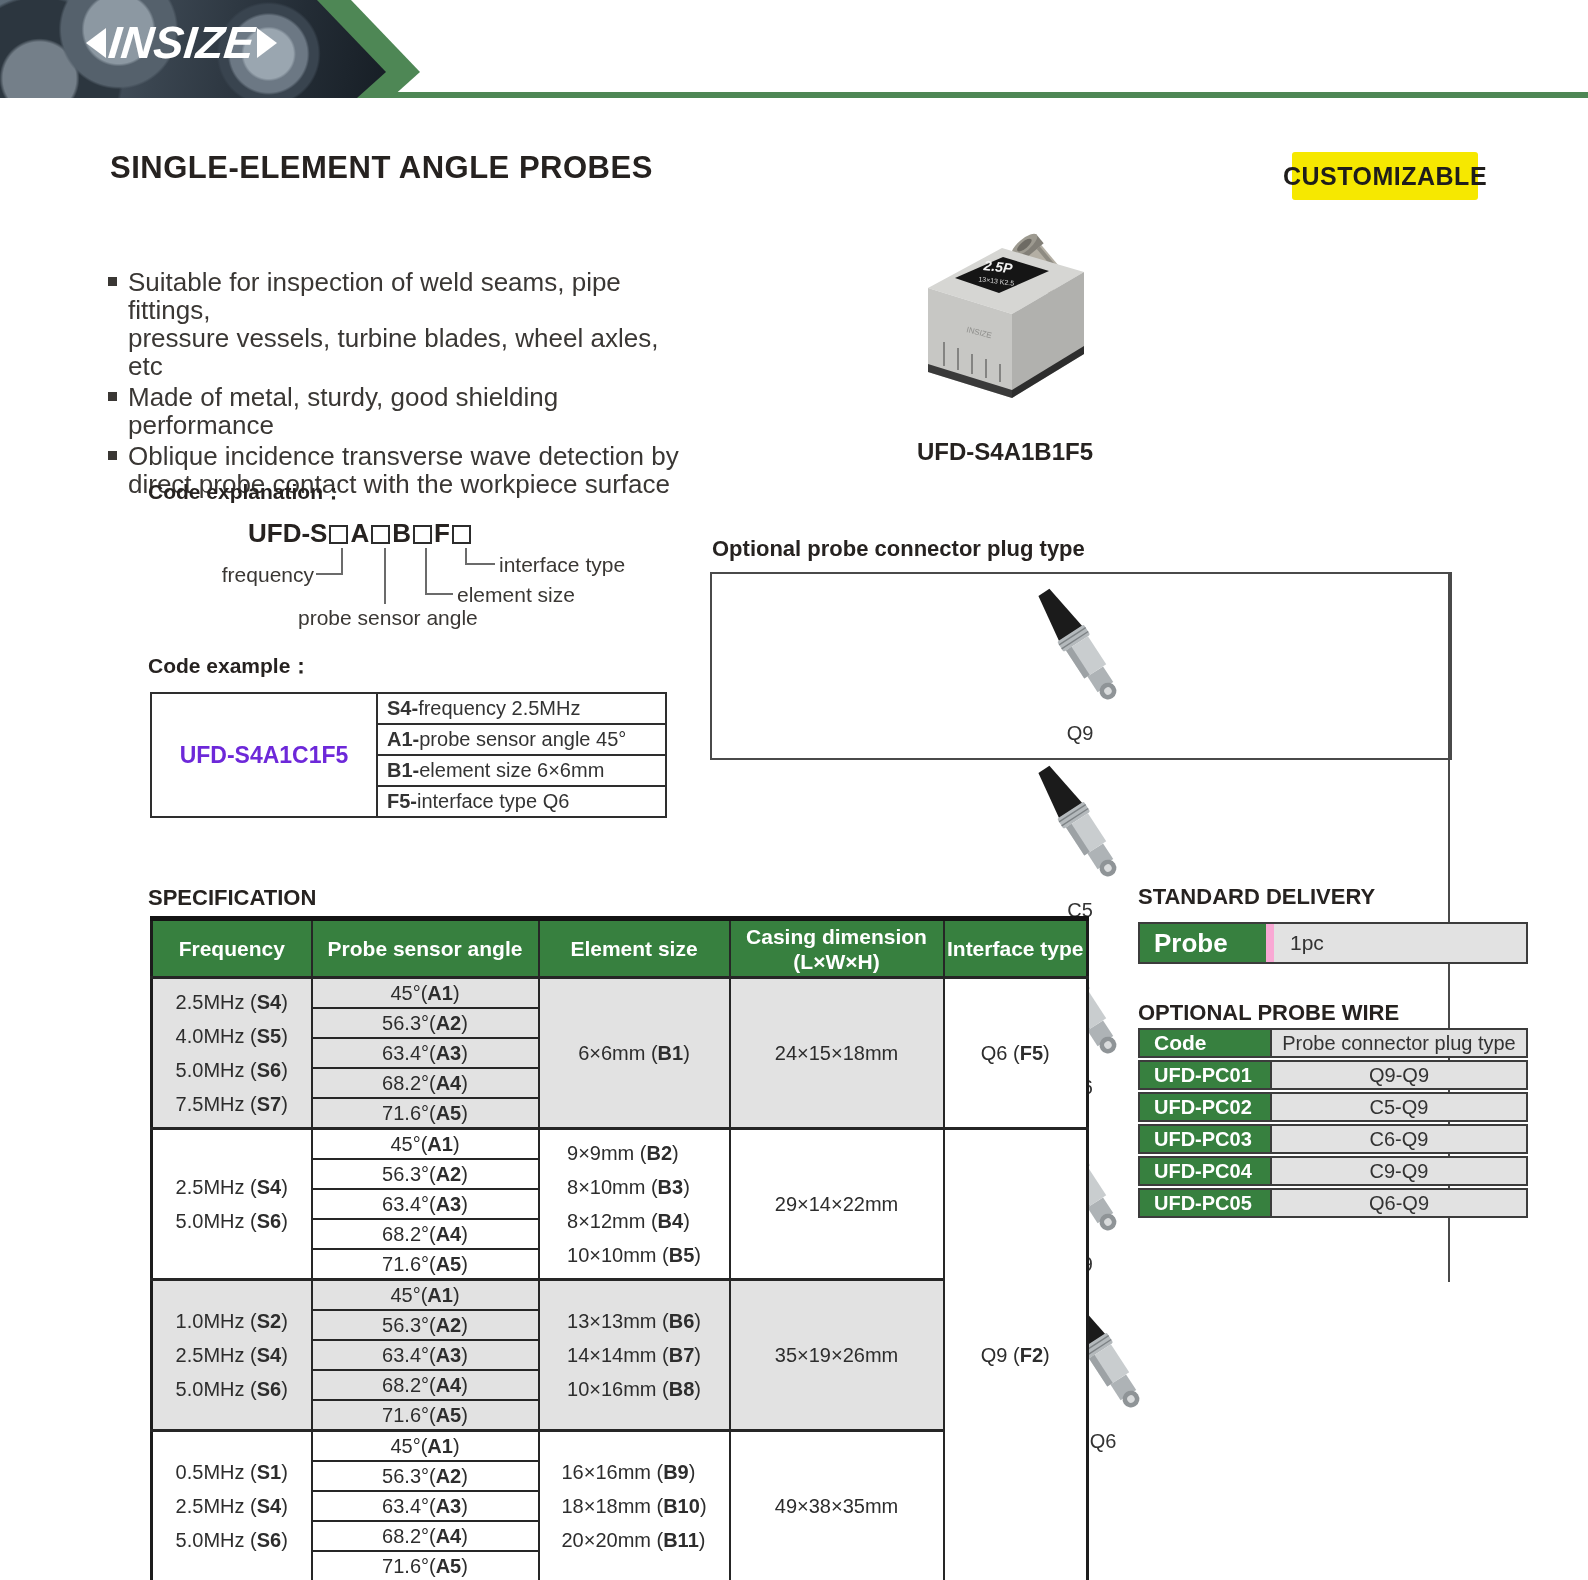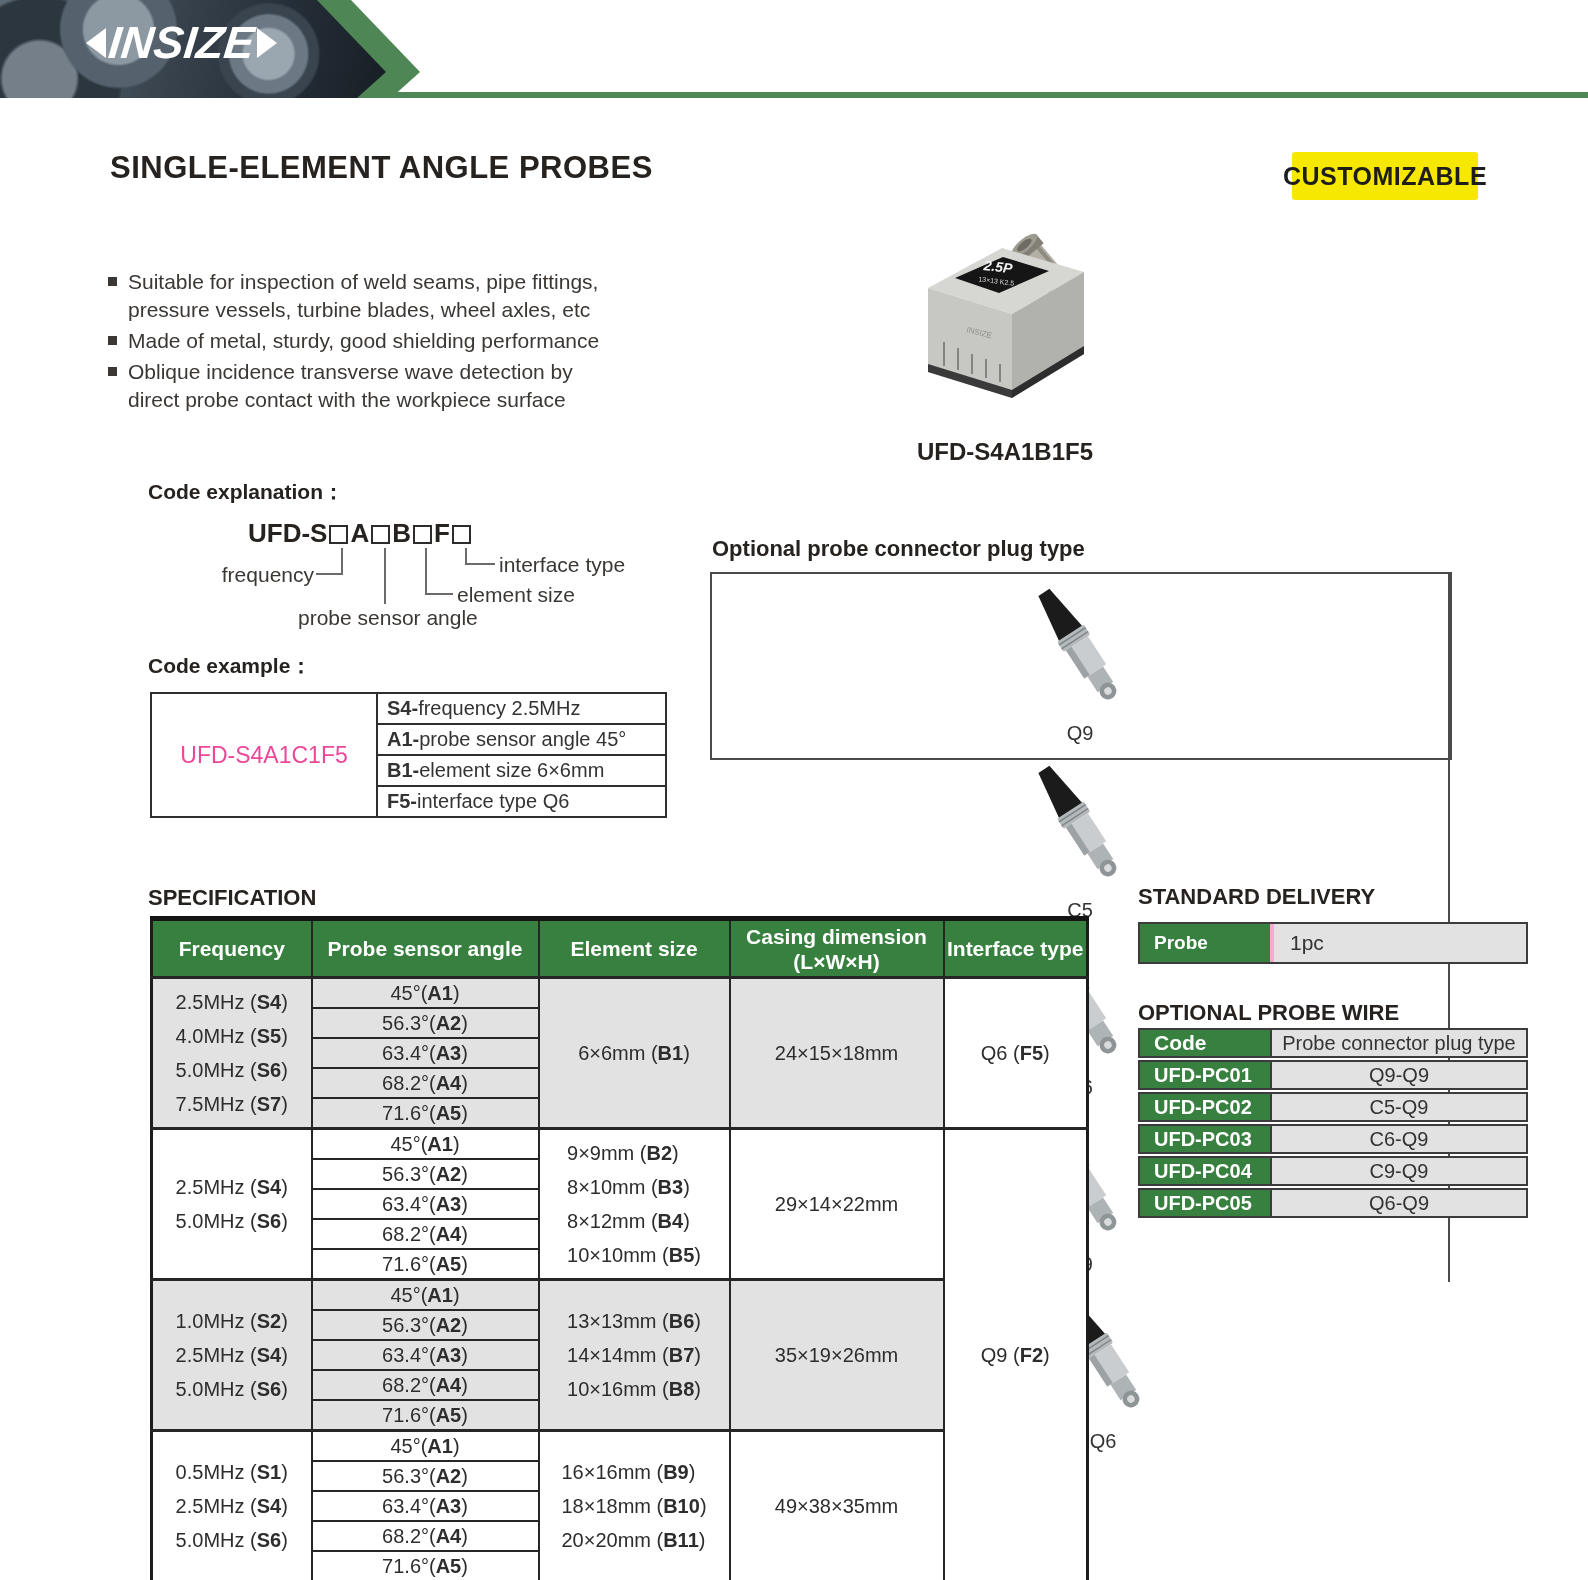--- a/index.html
+++ b/index.html
@@ -24,38 +24,38 @@
 
   
   .title{position:absolute;left:110px;top:150px;font-size:31px;font-weight:bold;color:#262220;letter-spacing:.5px;}
   .badge{position:absolute;left:1292px;top:152px;width:186px;height:48px;background:#f6e800;border-radius:3px;
          display:flex;align-items:center;justify-content:center;font-size:25px;font-weight:bold;color:#1f1d1b;letter-spacing:.5px;}
 
   
   .features{position:absolute;left:108px;top:268px;width:580px;}
   .feat{display:flex;margin-bottom:3px;}
   .feat .sq{width:9px;height:9px;background:#3a3734;margin:9px 11px 0 0;flex:none;}
-  .feat .txt{font-size:21px;line-height:28px;color:#3a3734;white-space:pre-line;}
+  .feat .txt{font-size:26px;line-height:28px;color:#3a3734;white-space:pre-line;}
 
   
   .prod-svg{position:absolute;left:900px;top:226px;}
   .prod-caption{position:absolute;left:880px;top:438px;width:250px;text-align:center;font-size:24px;font-weight:bold;color:#262220;}
 
   
   .sec-h{position:absolute;font-size:21px;font-weight:bold;color:#262220;}
   .diagram{position:absolute;left:148px;top:512px;width:500px;height:130px;}
   .code-line{position:absolute;left:100px;top:6px;font-size:26px;font-weight:bold;color:#262220;white-space:nowrap;}
   .code-line .box{display:inline-block;width:15px;height:15px;border:2.5px solid #2c2c2c;margin:0 2px;transform:translateY(2px);}
   .dline{position:absolute;background:#6b6b6b;}
   .dlabel{position:absolute;font-size:21px;color:#3a3734;white-space:nowrap;}
 
   
   .code-ex-table{position:absolute;left:150px;top:692px;border-collapse:collapse;table-layout:fixed;}
   .code-ex-table td{border:2px solid #2e2e2e;height:29px;padding:0;}
-  .code-ex-table td.codecell{width:224px;text-align:center;font-size:23px;font-weight:normal;color:#ec4899;}
+  .code-ex-table td.codecell{width:224px;text-align:center;font-size:23px;font-weight:bold;color:#6d28d9;}
   .code-ex-table td.desccell{width:278px;font-size:20px;padding-left:9px;color:#333;}
 
   
   .conn-table{position:absolute;left:710px;top:572px;width:742px;height:188px;border:2px solid #4a4a4a;display:flex;box-sizing:border-box;flex-direction:column;}
   .conn-cell{flex:1;border-right:2px solid #4a4a4a;display:flex;flex-direction:column;align-items:center;justify-content:space-between;padding:4px 0 6px 0;}
   .conn-cell:last-child{border-right:none;padding-left:44px;}
   .conn-label{font-size:20px;color:#333;}
 
   
   .spec-table{position:absolute;left:150px;top:916px;border-collapse:collapse;table-layout:fixed;width:936px;
@@ -63,21 +63,21 @@
   .spec-table th{background:#37803f;color:#fff;font-size:21px;font-weight:bold;border:2px solid #262626;
                  height:55px;padding:0;white-space:pre-line;line-height:25px;}
   .spec-table td{border:2px solid #262626;height:28px;padding:0;text-align:center;font-size:20px;color:#2d2d2d;line-height:26px;}
   .spec-table tr.group-start td{border-top-width:3px;}
   .spec-table td.shaded{background:#e2e2e2;}
   .spec-table td .blk{display:inline-block;text-align:left;white-space:pre-line;line-height:34px;}
   .spec-table td.iface{background:#fff;}
 
   
   .sd-table{position:absolute;left:1138px;top:922px;width:390px;height:42px;display:flex;border:2px solid #3c3c3c;box-sizing:border-box;}
-  .sd-label{width:134px;background:#37803f;color:#fff;font-weight:bold;font-size:19px;display:flex;align-items:center;padding-left:14px;box-sizing:border-box;border-right:4px solid #f9a8d4;}
+  .sd-label{width:134px;background:#37803f;color:#fff;font-weight:bold;font-size:26px;display:flex;align-items:center;padding-left:14px;box-sizing:border-box;border-right:8px solid #f9a8d4;}
   .sd-value{flex:1;background:#e2e2e2;font-size:21px;color:#333;display:flex;align-items:center;padding-left:16px;}
 
   .opw-table{position:absolute;left:1138px;top:1028px;width:390px;}
   .opw-row{display:flex;margin-bottom:2px;height:30px;}
   .opw-c1{width:134px;box-sizing:border-box;border:2px solid #3c3c3c;display:flex;align-items:center;padding-left:14px;}
   .opw-c2{flex:1;box-sizing:border-box;border:2px solid #3c3c3c;border-left:none;display:flex;align-items:center;justify-content:center;}
   .opw-head .opw-c1{background:#37803f;color:#fff;font-weight:bold;font-size:21px;}
   .opw-head .opw-c2{background:#e2e2e2;color:#333;font-size:20px;}
   .opw-datarow .opw-c1{background:#37803f;color:#fff;font-weight:bold;font-size:20px;}
   .opw-datarow .opw-c2{background:#e2e2e2;color:#333;font-size:20px;}

